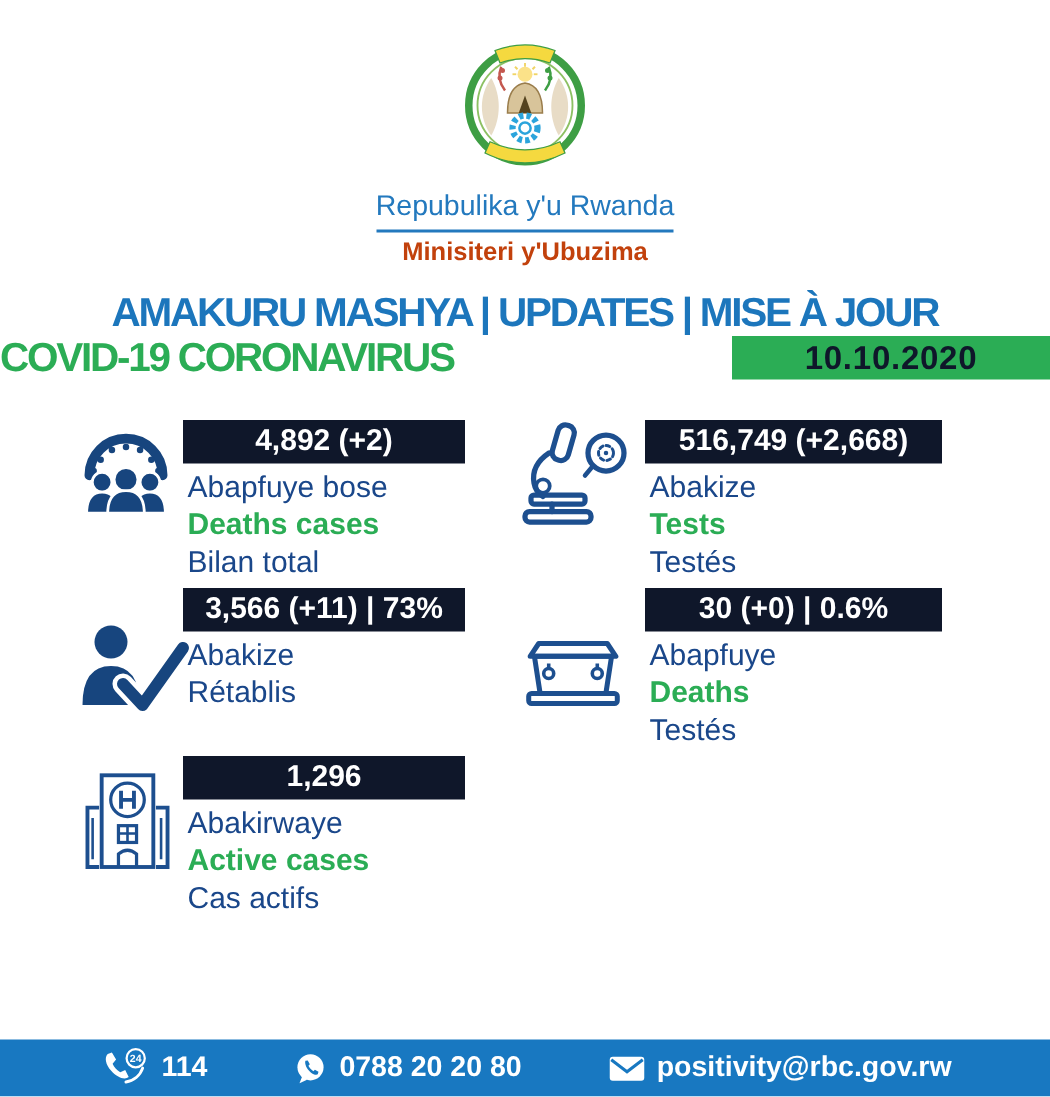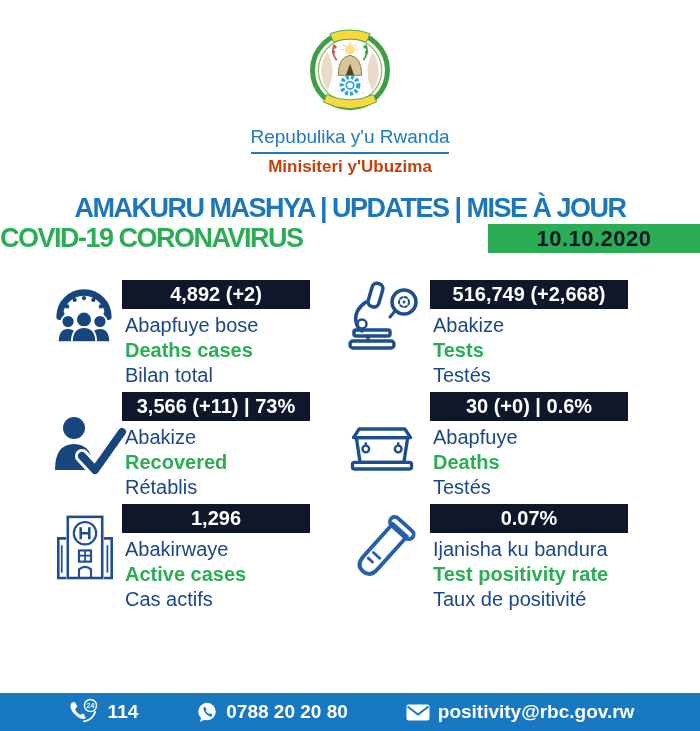--- a/index.html
+++ b/index.html
@@ -130,21 +130,20 @@
       <svg width="74" height="62" viewBox="0 0 74 62">
         <circle cx="20" cy="14" r="11" fill="#17457E"></circle>
         <path d="M1 56 Q1 30 20 30 Q39 30 39 56 Z" fill="#17457E"></path>
         <path d="M28 42 L41 56 L68 18" stroke="#ffffff" stroke-width="14" fill="none" stroke-linecap="round" stroke-linejoin="round"></path>
         <path d="M28 42 L41 56 L68 18" stroke="#17457E" stroke-width="8" fill="none" stroke-linecap="round" stroke-linejoin="round"></path>
       </svg>
     </div>
     <div class="stat-body">
       <div class="stat-bar">3,566 (+11) | 73%</div>
       <div class="lbl navy">Abakize</div>
-      <div class="lbl green">Recovered</div>
       <div class="lbl navy">Rétablis</div>
     </div>
   </div>
 
   <div class="stat col-left row-3">
     <div class="icon-box" style="margin-top:8px">
       <svg width="62" height="70" viewBox="0 0 72 80" fill="none" stroke="#1D4F8F" stroke-width="3">
         <path d="M14 30 H5 V76 H14"></path>
         <path d="M58 30 H67 V76 H58"></path>
         <rect x="16" y="5" width="40" height="71"></rect>
@@ -199,37 +198,20 @@
       </svg>
     </div>
     <div class="stat-body">
       <div class="stat-bar">30 (+0) | 0.6%</div>
       <div class="lbl navy">Abapfuye</div>
       <div class="lbl green">Deaths</div>
       <div class="lbl navy">Testés</div>
     </div>
   </div>
 
-  <div class="stat col-right row-3">
-    <div class="icon-box" style="margin-top:4px">
-      <svg width="80" height="84" viewBox="0 0 84 88" fill="none" stroke="#2560A8" stroke-width="4" stroke-linecap="round" stroke-linejoin="round">
-        <g transform="rotate(42 42 44)">
-          <path d="M32 16 H52 V62 Q52 74 42 74 Q32 74 32 62 Z"></path>
-          <rect x="27" y="8" width="30" height="10" rx="5"></rect>
-          <path d="M37 52 h9 M37 60 h6" stroke-width="3"></path>
-        </g>
-      </svg>
-    </div>
-    <div class="stat-body">
-      <div class="stat-bar">0.07%</div>
-      <div class="lbl navy">Ijanisha ku bandura</div>
-      <div class="lbl green">Test positivity rate</div>
-      <div class="lbl navy">Taux de positivité</div>
-    </div>
-  </div>
 
   <div class="footer">
     <div class="contact">
       <span>
         <svg width="34" height="28" viewBox="0 0 36 30">
           <path d="M6 5 C3.5 7.5 4.5 12.5 8.5 17 C12.5 21.5 18 24 21 21.5 L18.5 16.5 L15 18 C12.5 16.5 10.5 14.5 9.5 12 L12 9 L9 4 Z" fill="#ffffff"></path>
           <path d="M19 25 A15 15 0 0 0 31 15" stroke="#ffffff" stroke-width="2" fill="none" stroke-linecap="round"></path>
           <circle cx="26" cy="8" r="6.5" fill="none" stroke="#ffffff" stroke-width="1.6"></circle>
           <text x="26" y="10.6" font-size="7.5" font-weight="bold" fill="#ffffff" text-anchor="middle" font-family="Liberation Sans, sans-serif">24</text>
         </svg>

